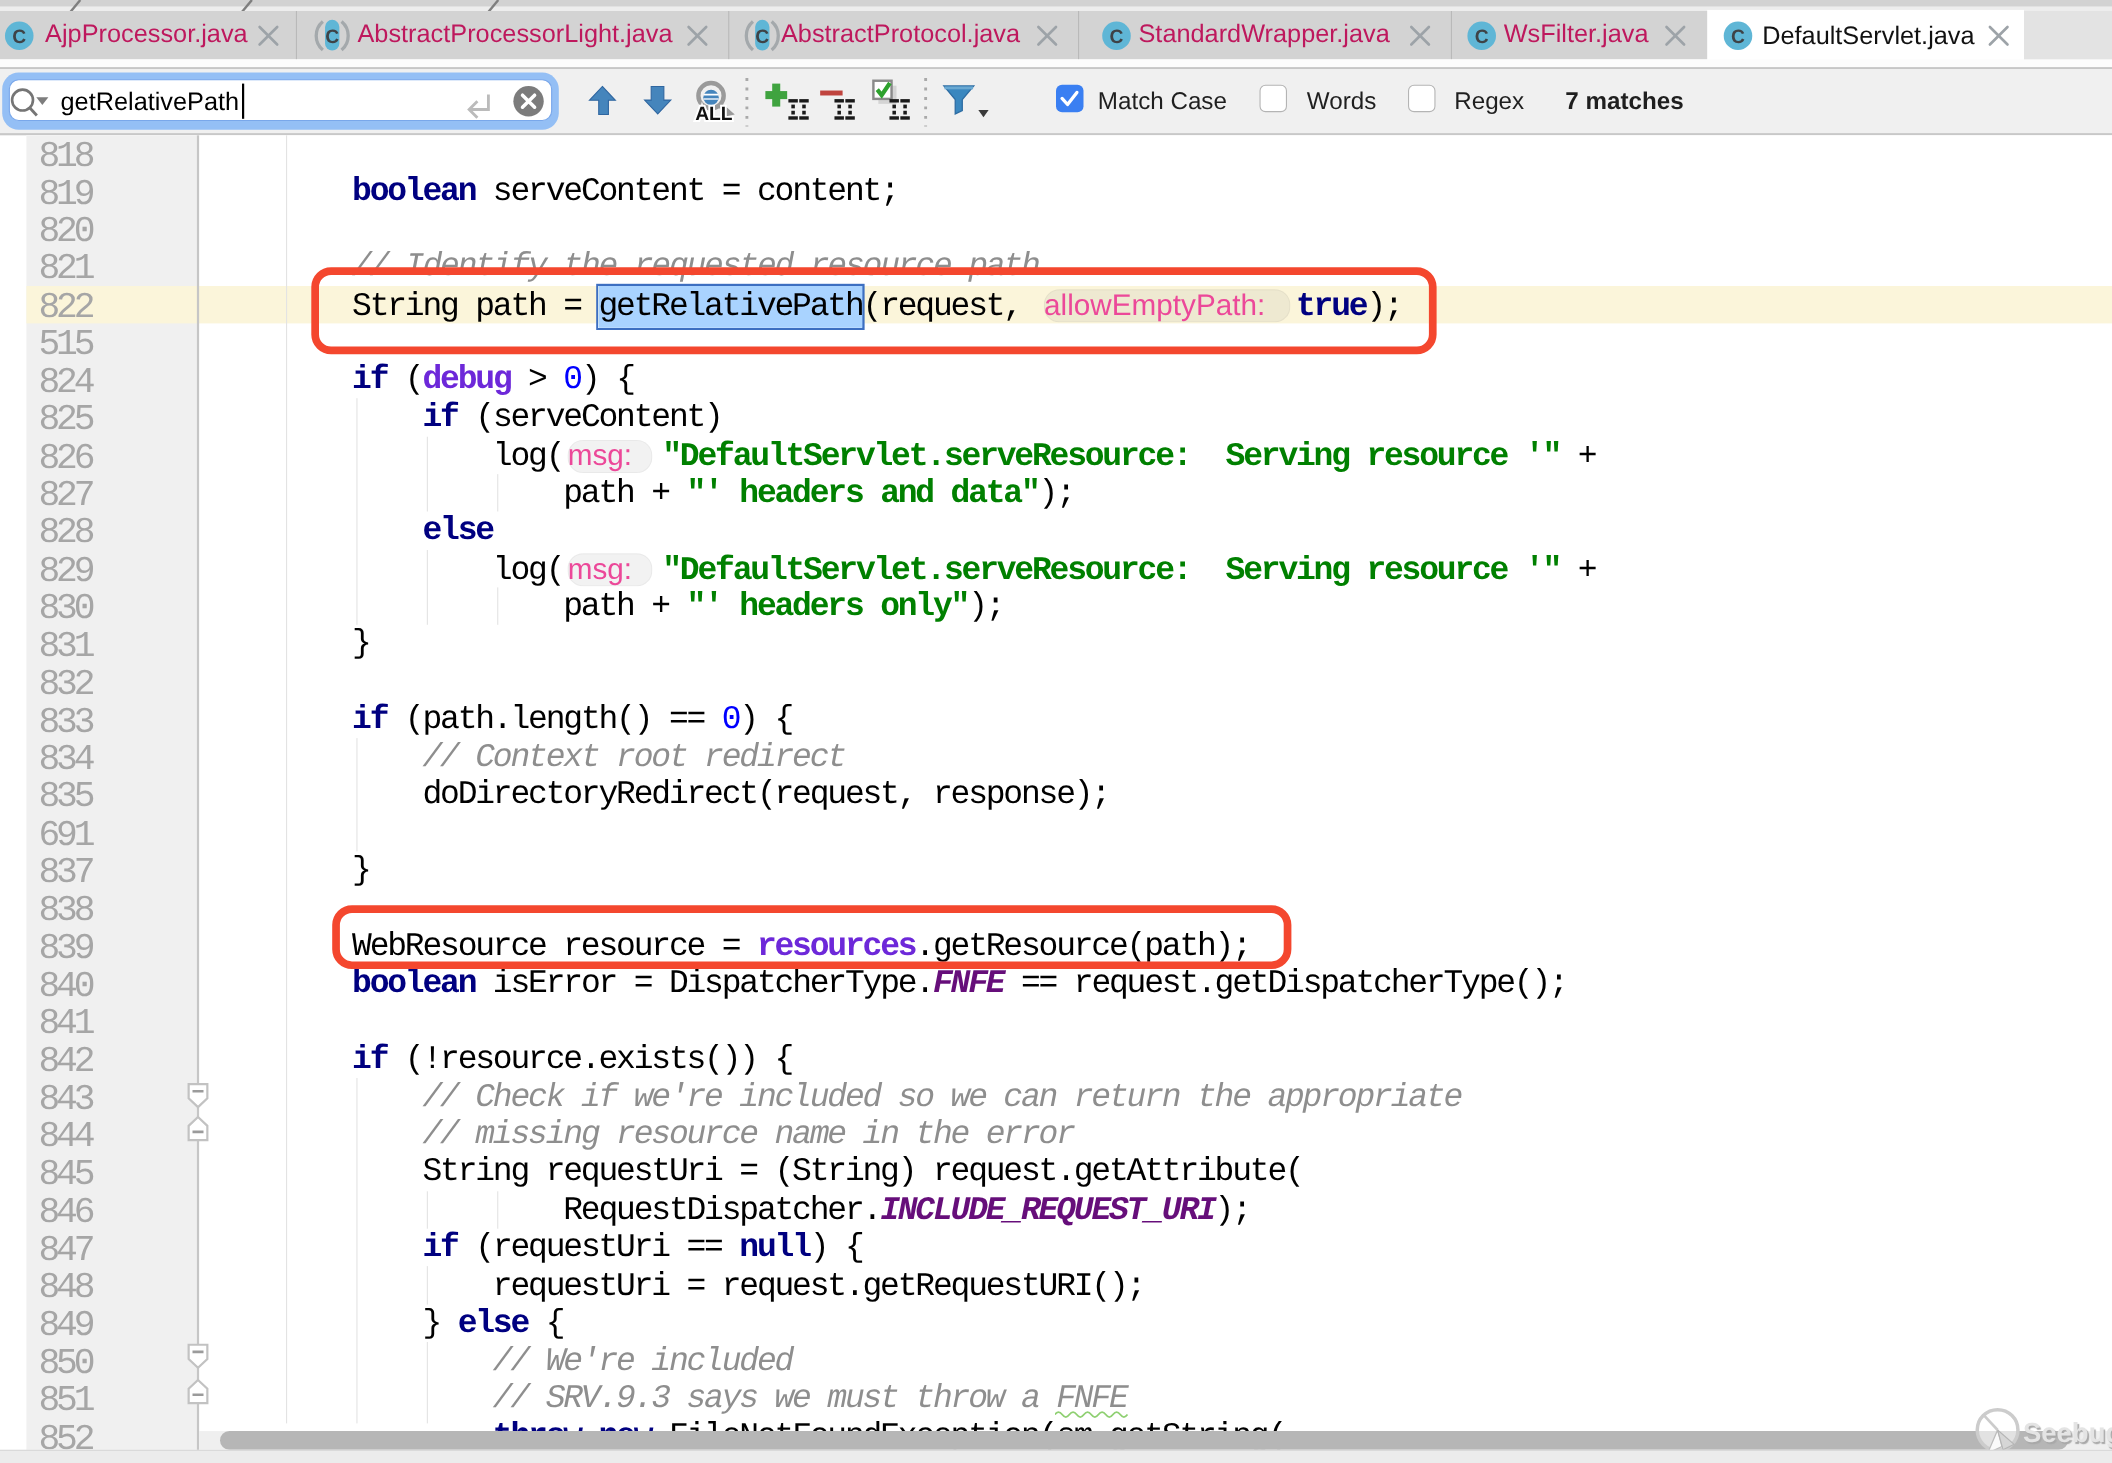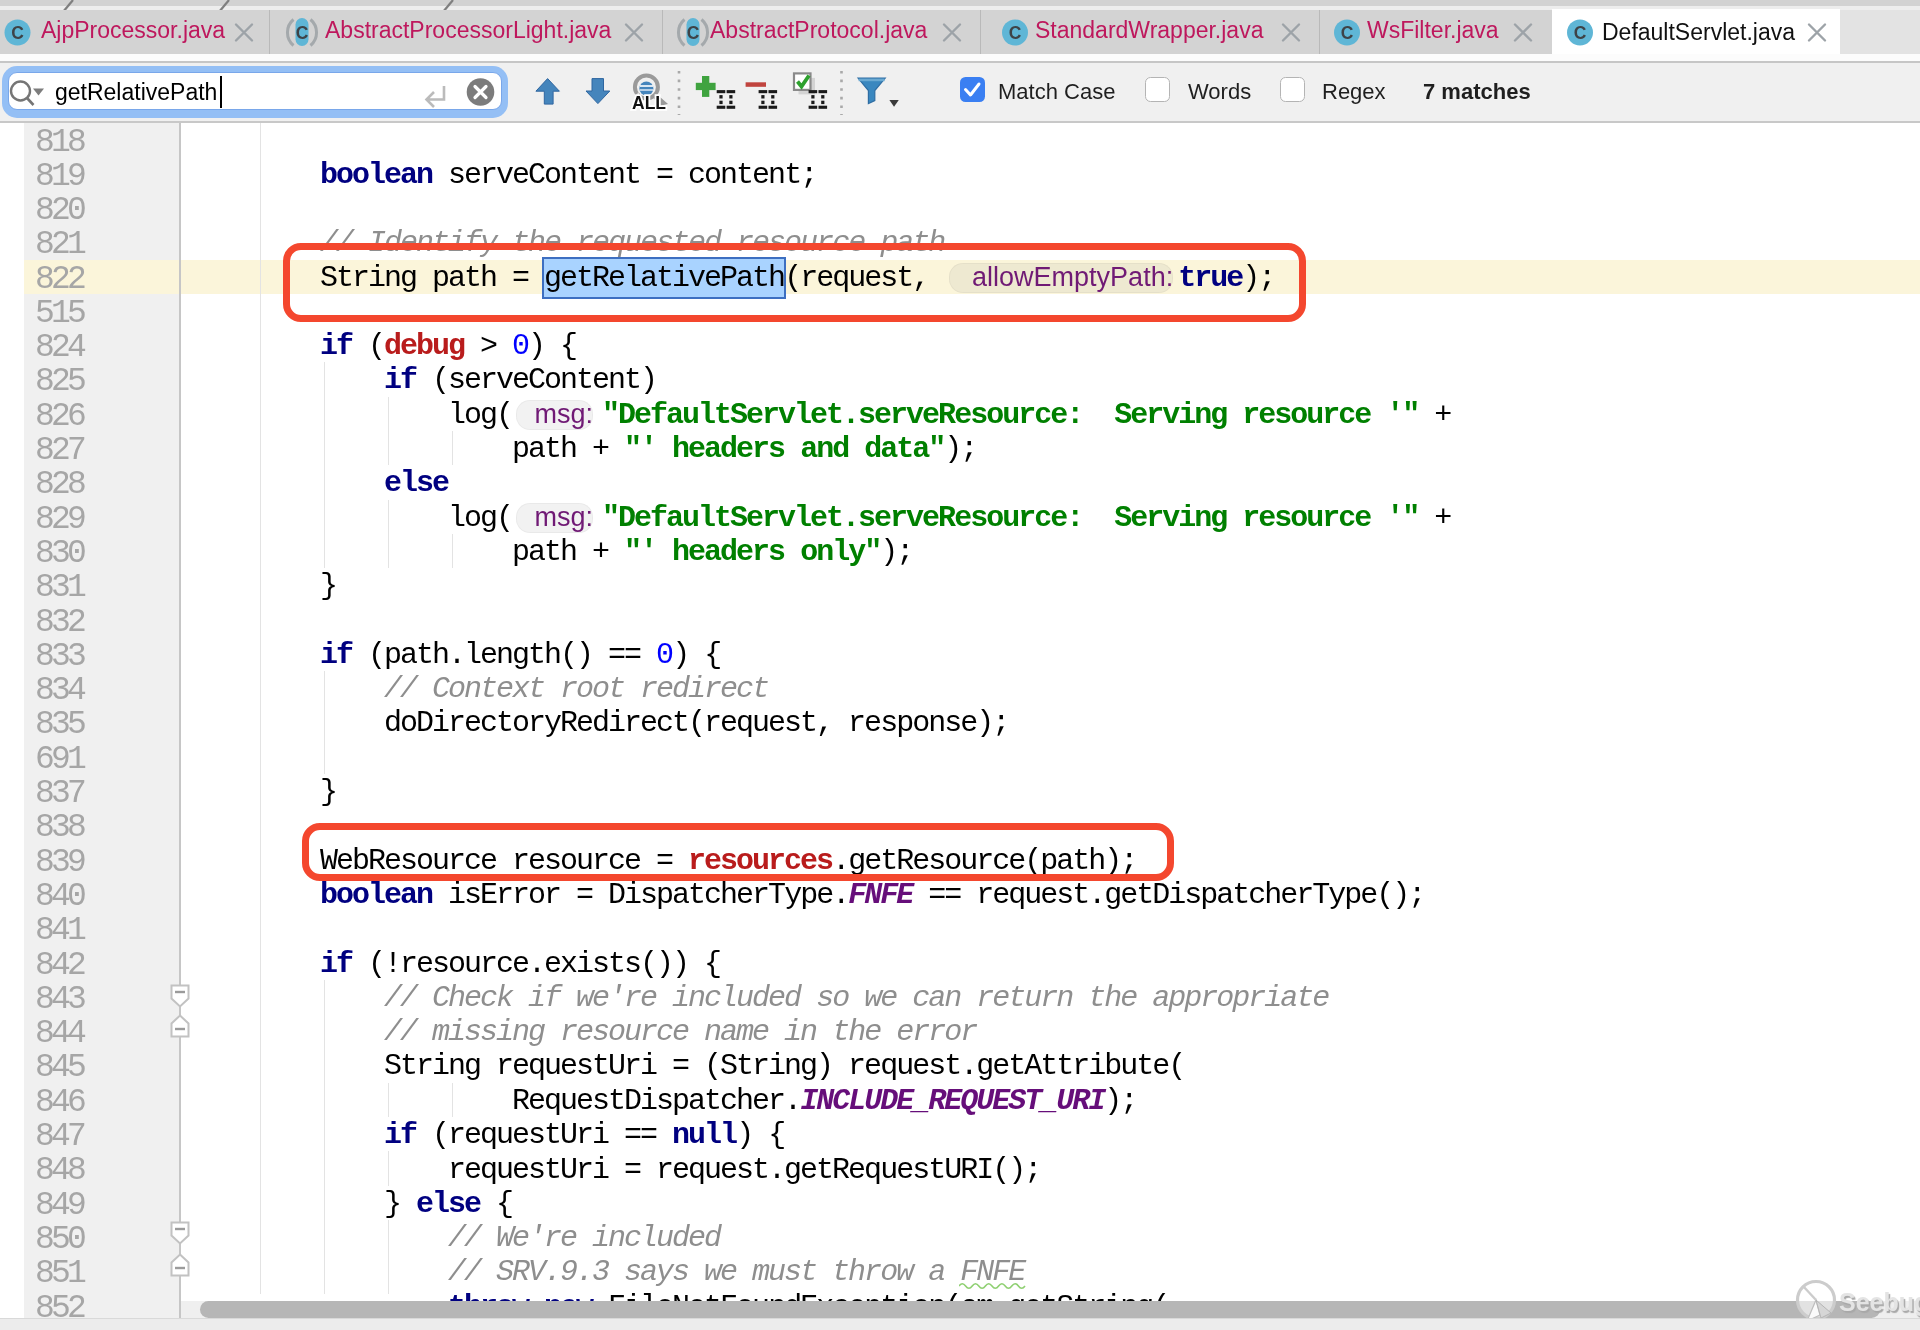--- a/index.html
+++ b/index.html
@@ -35,26 +35,26 @@
   #gutborder{position:absolute;left:155px;top:0;width:2px;height:1198px;background:#c6c6c6;}
   .iguide{position:absolute;width:1px;background:#e3e3e3;}
   .num{position:absolute;left:11px;height:34.3px;line-height:28px;margin-top:6px;color:#a6a6a6;
        font-family:"Liberation Mono",monospace;font-size:33px;letter-spacing:-3.8px;}
   .L{position:absolute;left:168px;height:34.3px;line-height:30px;margin-top:3px;white-space:pre;color:#000;
      font-family:"Liberation Mono",monospace;font-size:30px;letter-spacing:-2.0px;}
   .kw{color:#000080;font-weight:bold;}
   .st{color:#008000;font-weight:bold;}
   .cm{color:#8e8e8e;font-style:italic;}
   .nm{color:#0000ff;}
-  .fl{color:#b91c1c;font-weight:bold;}
+  .fl{color:#6d28d9;font-weight:bold;}
   .cf{color:#660e7a;font-weight:bold;font-style:italic;}
   .sel{background:#a9d3ff;box-shadow:0 0 0 2px #3d6fc1;padding:2px 0 2.3px 0;}
-  .pill{display:inline-block;background:rgba(128,128,128,0.105);color:#701a75;border-radius:14px;
+  .pill{display:inline-block;background:rgba(128,128,128,0.105);color:#ec4899;border-radius:14px;
         font-family:"Liberation Sans",sans-serif;font-size:27px;letter-spacing:normal;
-        line-height:28.5px;height:30px;text-align:right;box-shadow:inset 0 0 0 1px rgba(0,0,0,0.035);}
+        line-height:28.5px;height:30px;text-align:left;box-shadow:inset 0 0 0 1px rgba(0,0,0,0.035);}
   .redbox{position:absolute;border:7.5px solid #f4472e;border-radius:18px;box-sizing:border-box;z-index:5;}
   #scrolltrack{position:absolute;left:157px;top:1178.5px;width:1763px;height:17px;background:#efefef;}
   #scrollthumb{position:absolute;left:176px;top:1178.5px;width:1680px;height:17px;border-radius:8.5px;background:#b6b6b6;}
   #bottomstrip{left:0;top:1318px;width:1920px;height:12px;background:#ececec;border-top:1.5px solid #d9d9d9;box-sizing:border-box;}
 </style>
 </head>
 <body>
 <div id="app">
   <div class="abs" id="topstrip2"></div>
     <div class="abs" id="topstrip">

